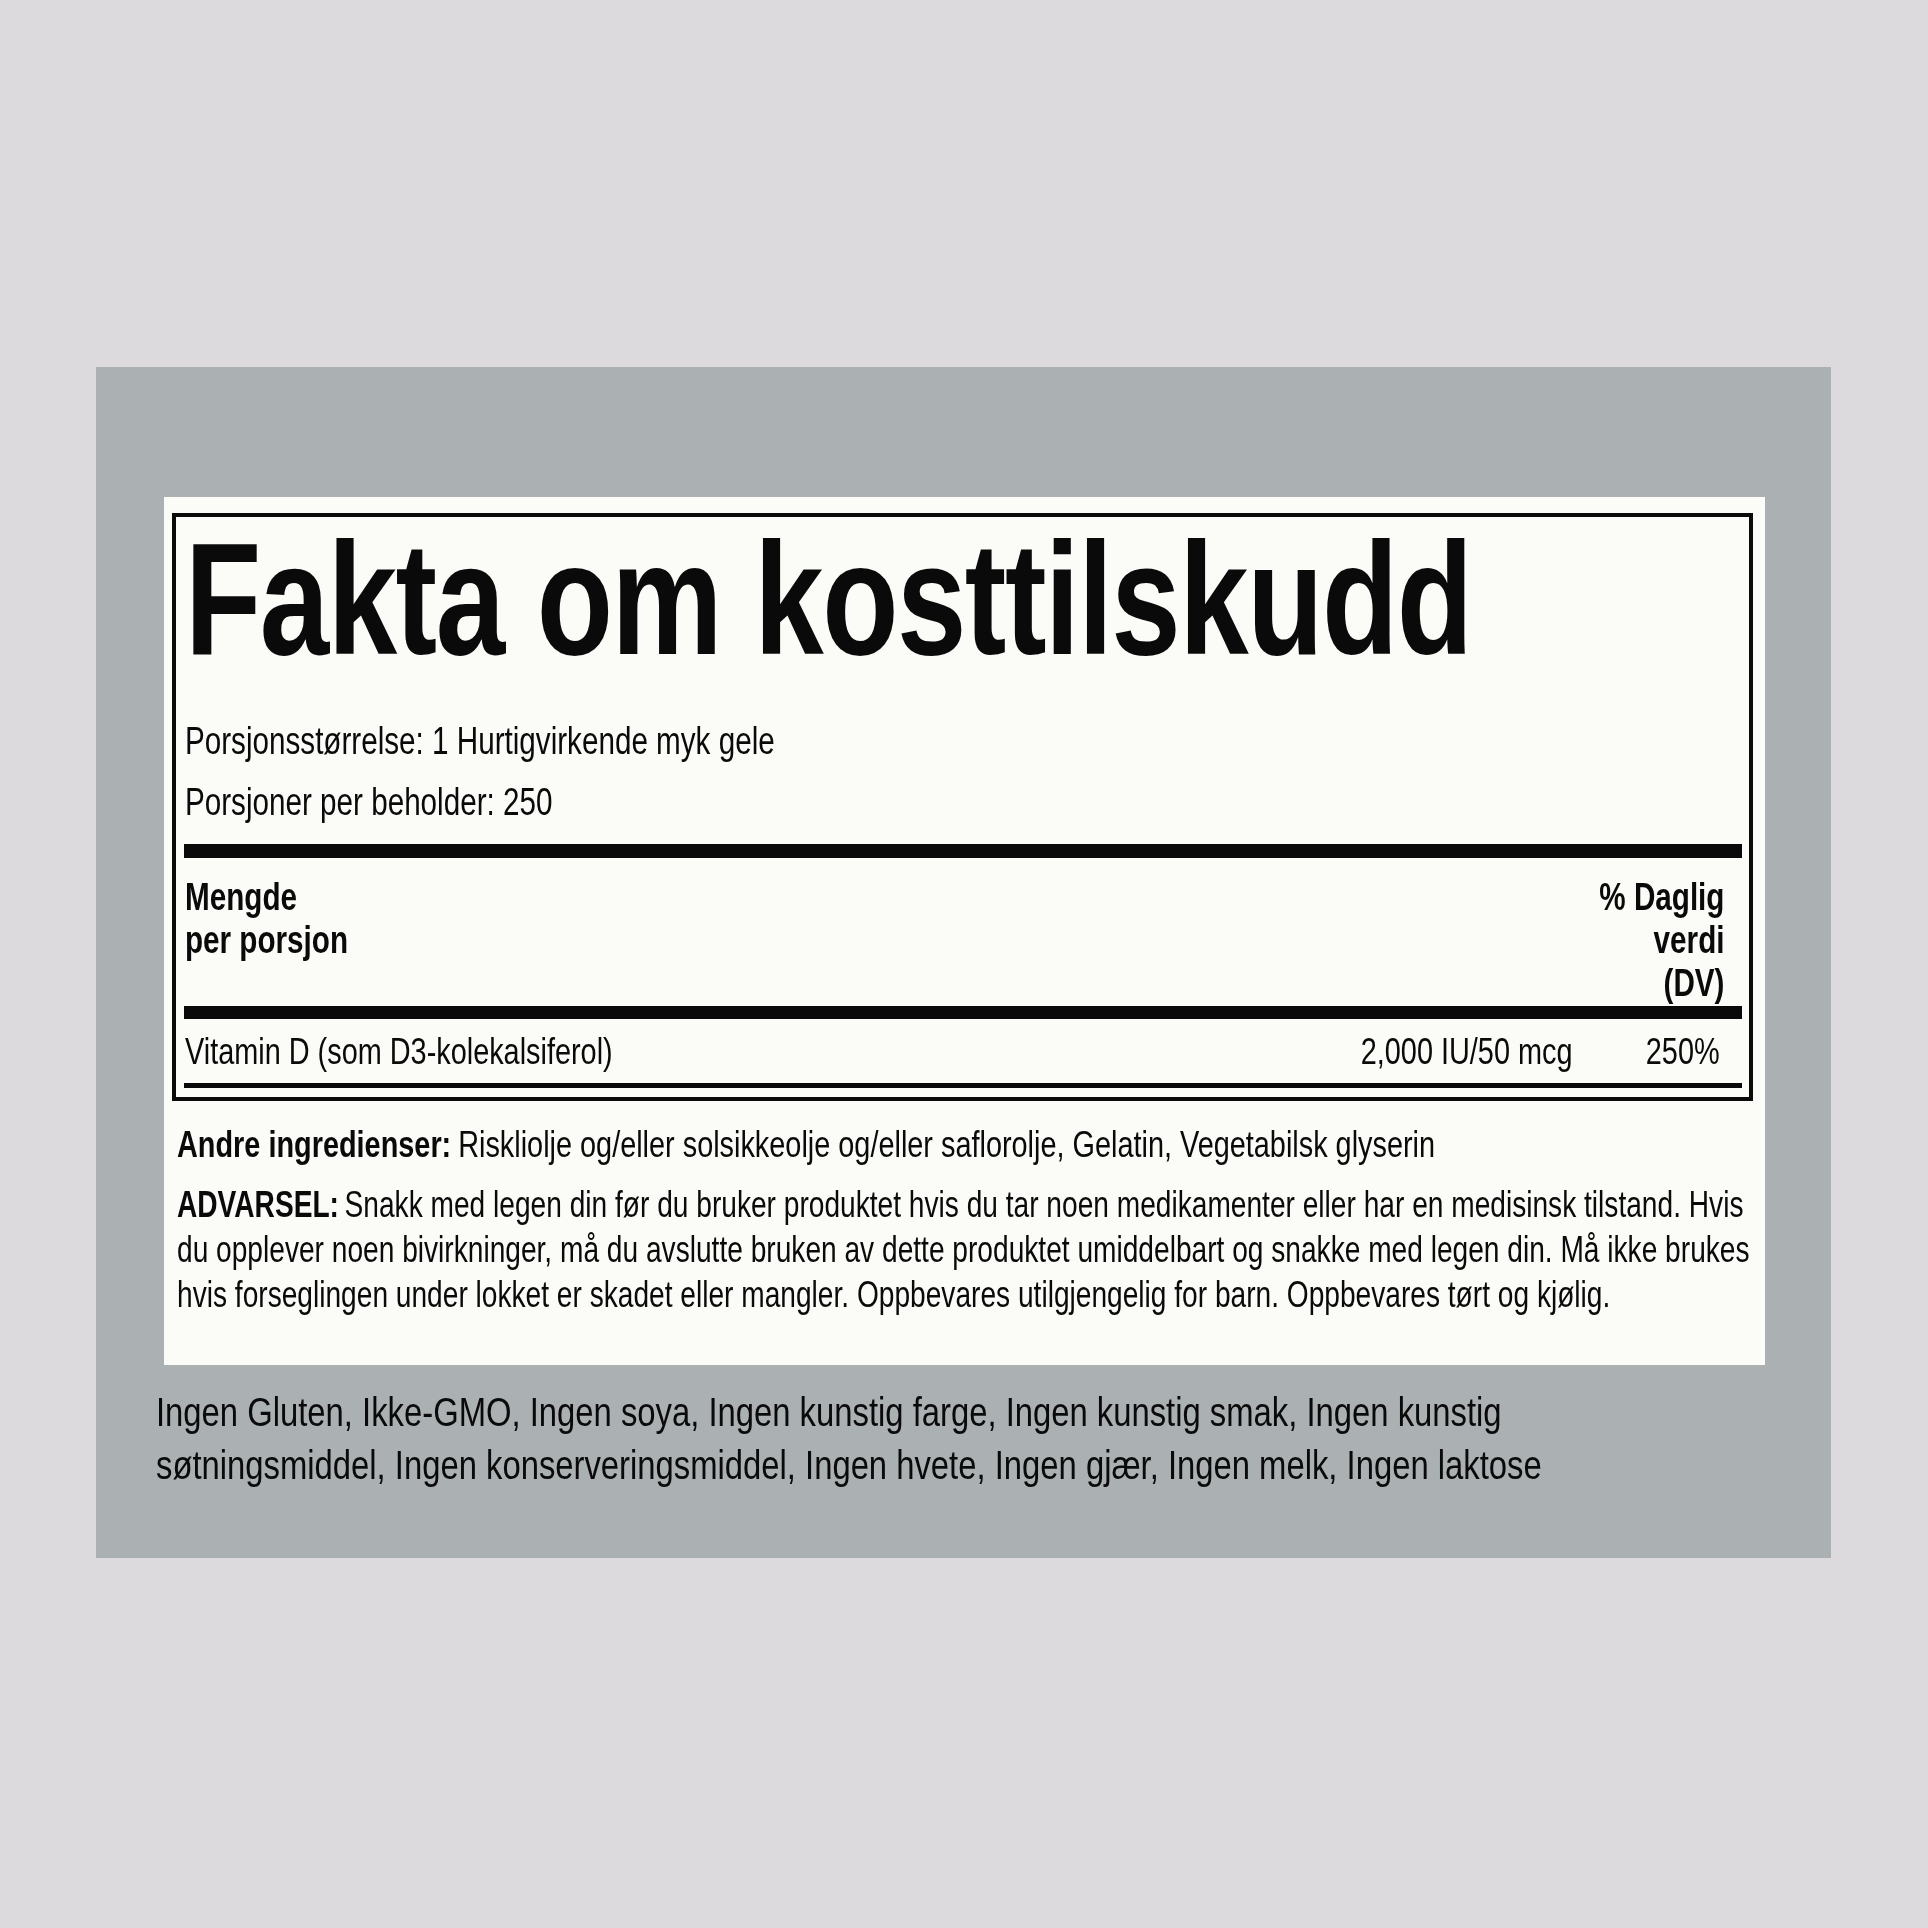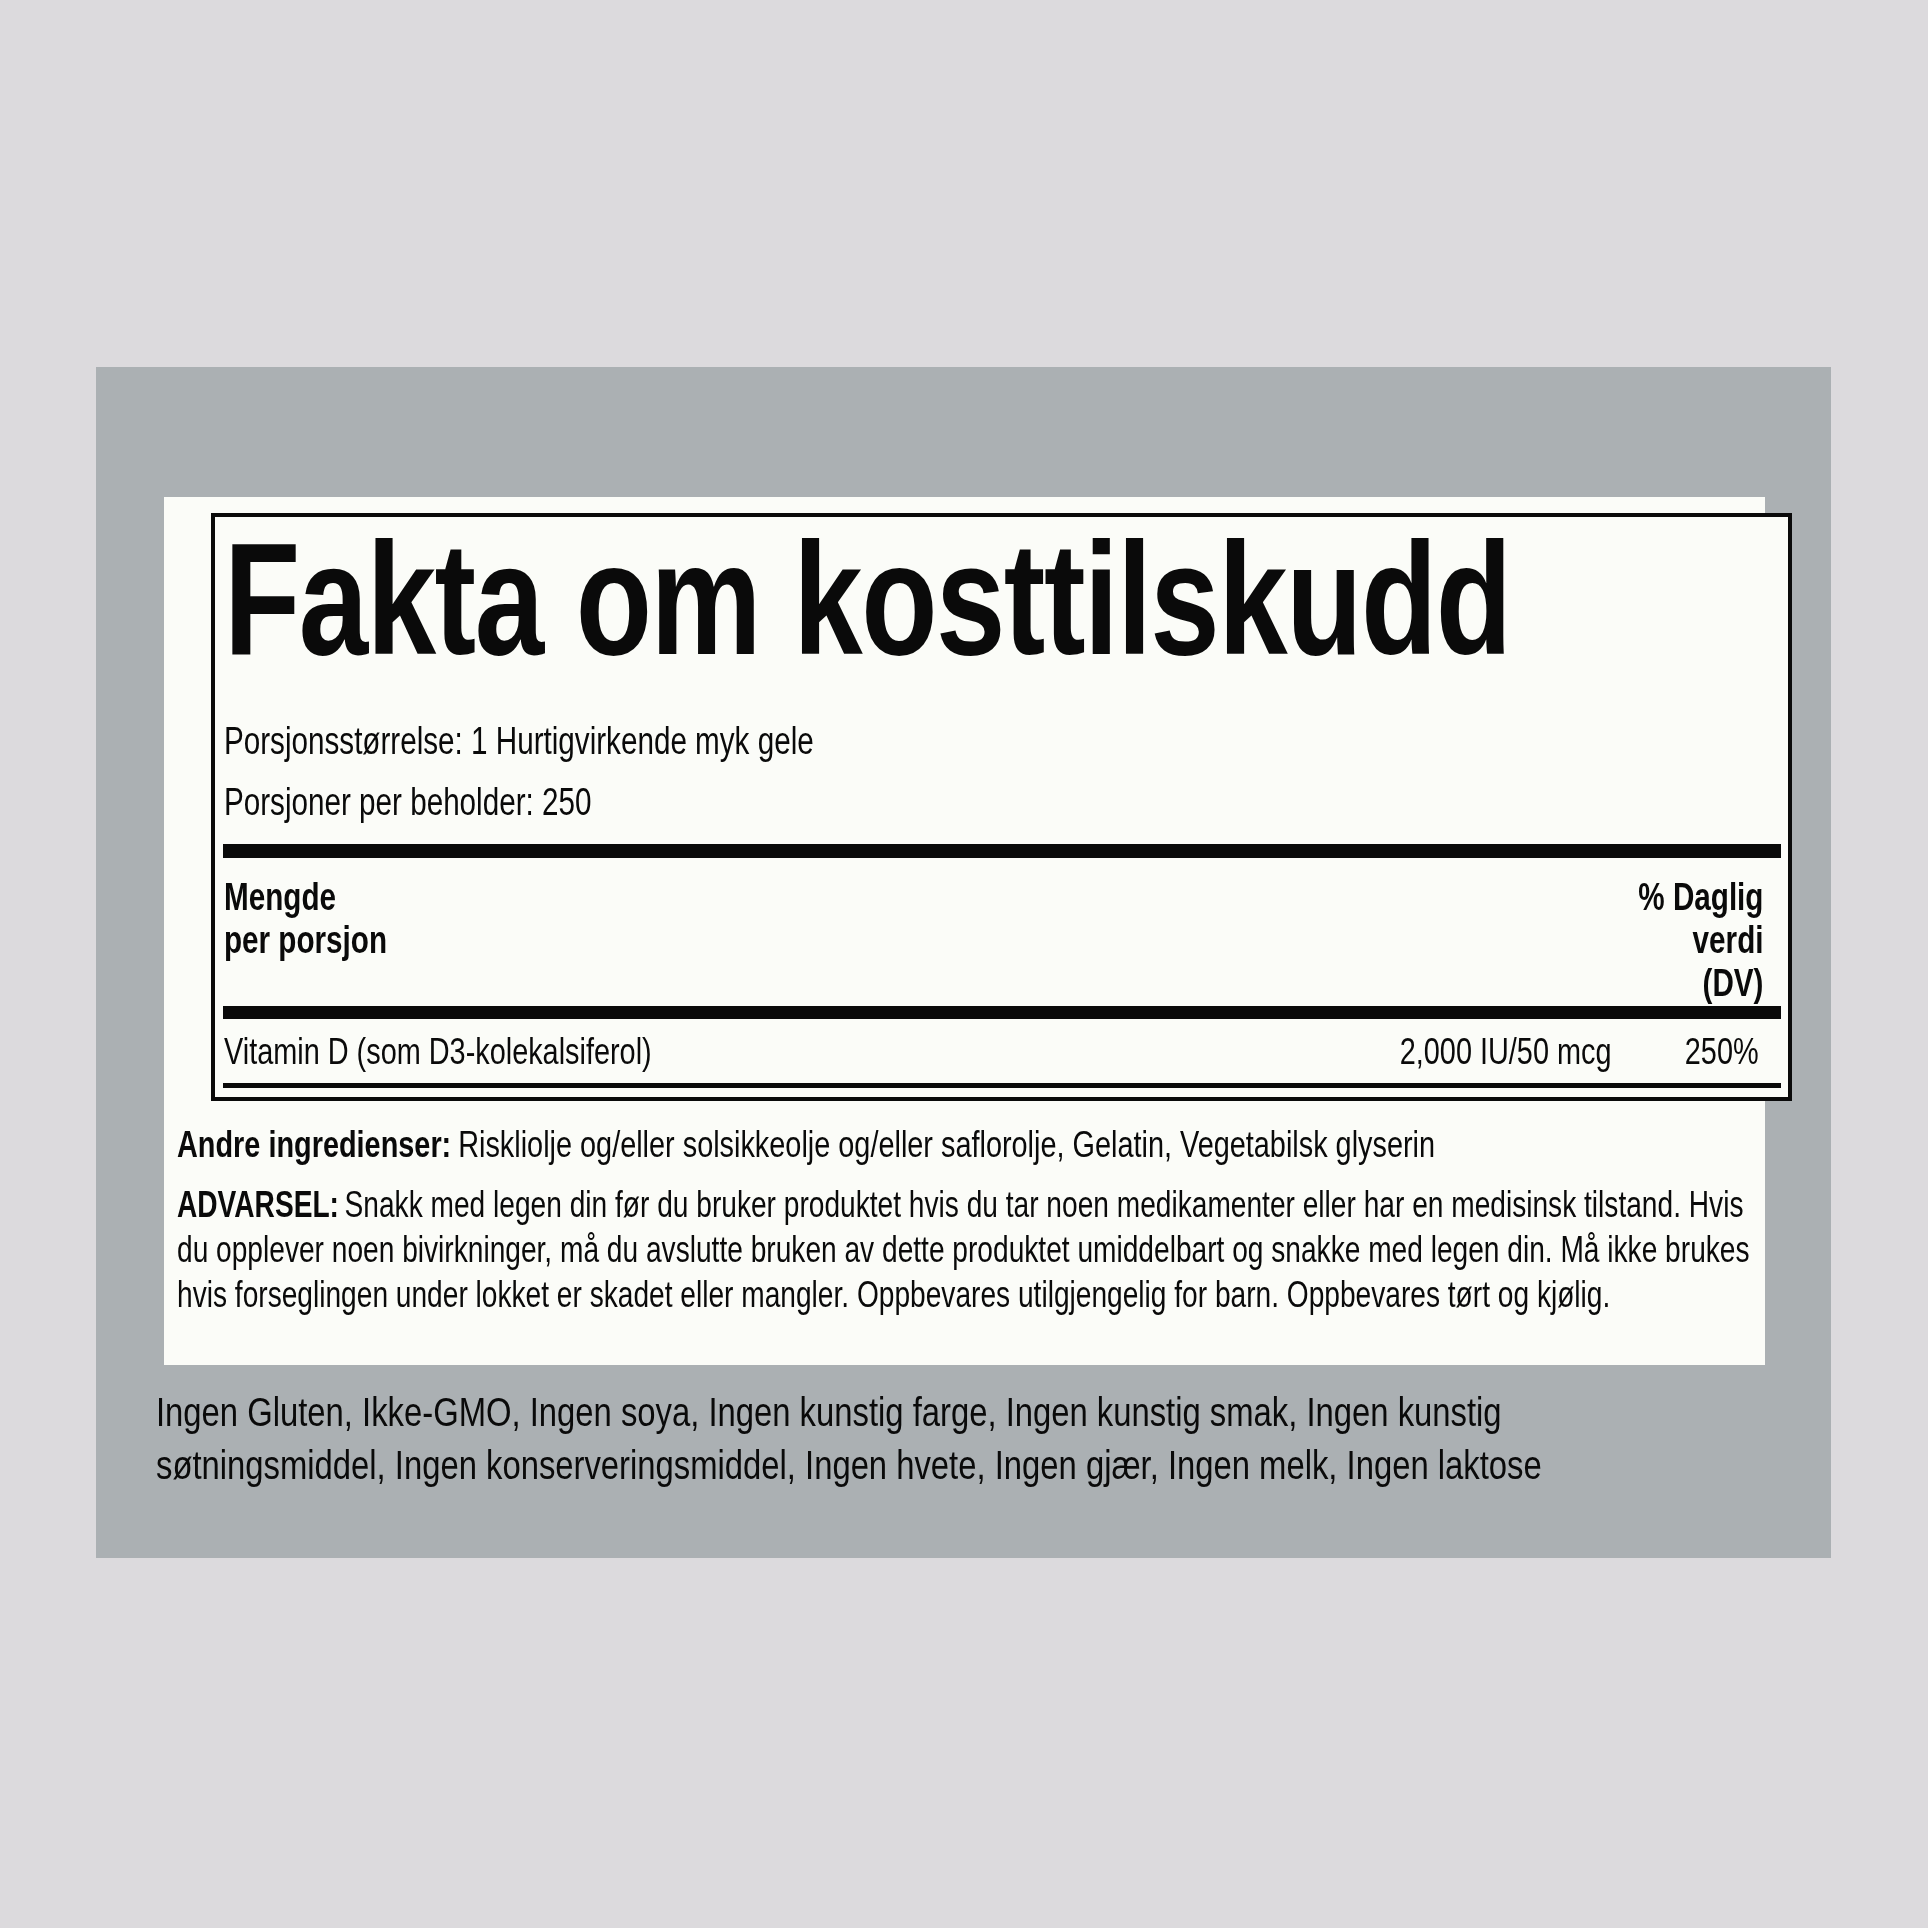--- a/index.html
+++ b/index.html
@@ -115,21 +115,21 @@
 <div class="page">
 
   <div class="panel">
 
     <div class="directions cond">
       <span class="lbl">Anvisninger:</span><span>For voksne: Ta én hurtigfrigjørende softgel daglig, helst i forbindelse med måltid.</span>
     </div>
 
     <div class="whitebox" style="left:68px; top:130px;"></div>
 
-    <div class="factsbox" style="left:76px; top:146px;margin-left:39px;">
+    <div class="factsbox" style="left:76px; top:146px;">
       <div class="fb-title cond">Fakta om kosttilskudd</div>
 
       <div class="fb-serving1 cond">Porsjonsstørrelse: 1 Hurtigvirkende myk gele</div>
       <div class="fb-serving2 cond">Porsjoner per beholder: 250</div>
 
       <div class="bar bar1"></div>
 
       <div class="hdr-left cond">
         <div>Mengde</div>
         <div>per porsjon</div>

